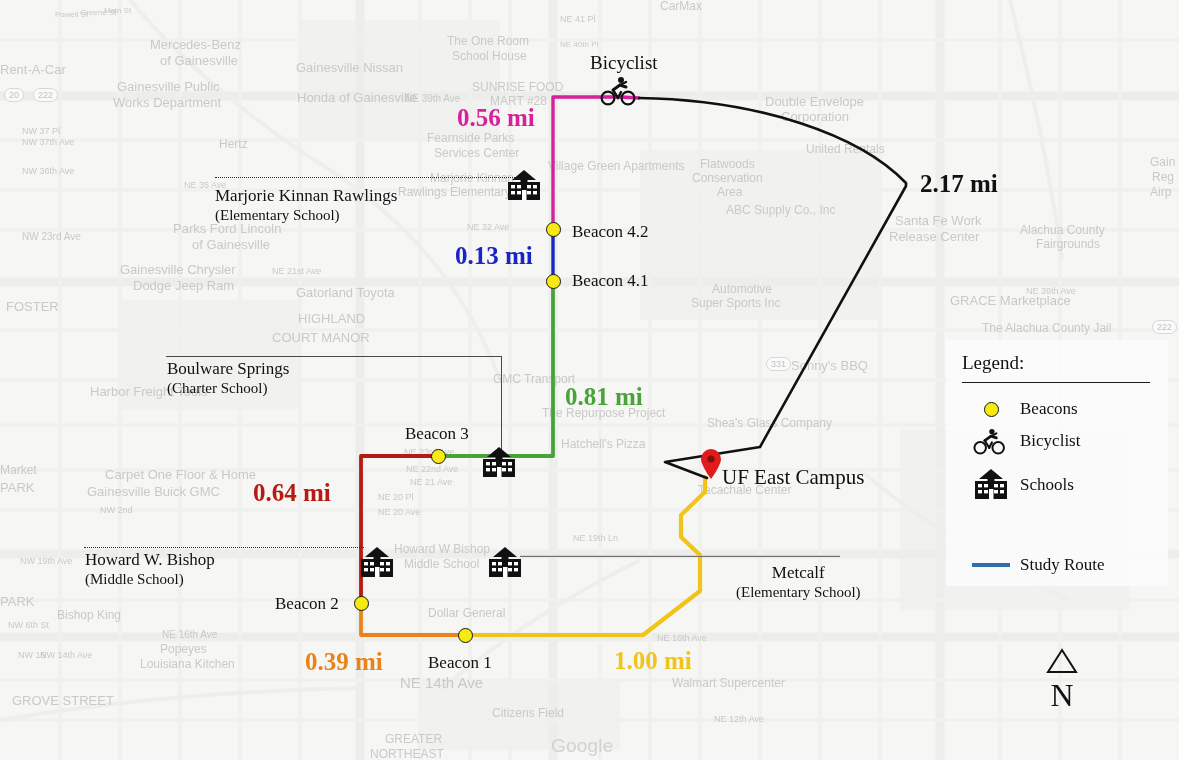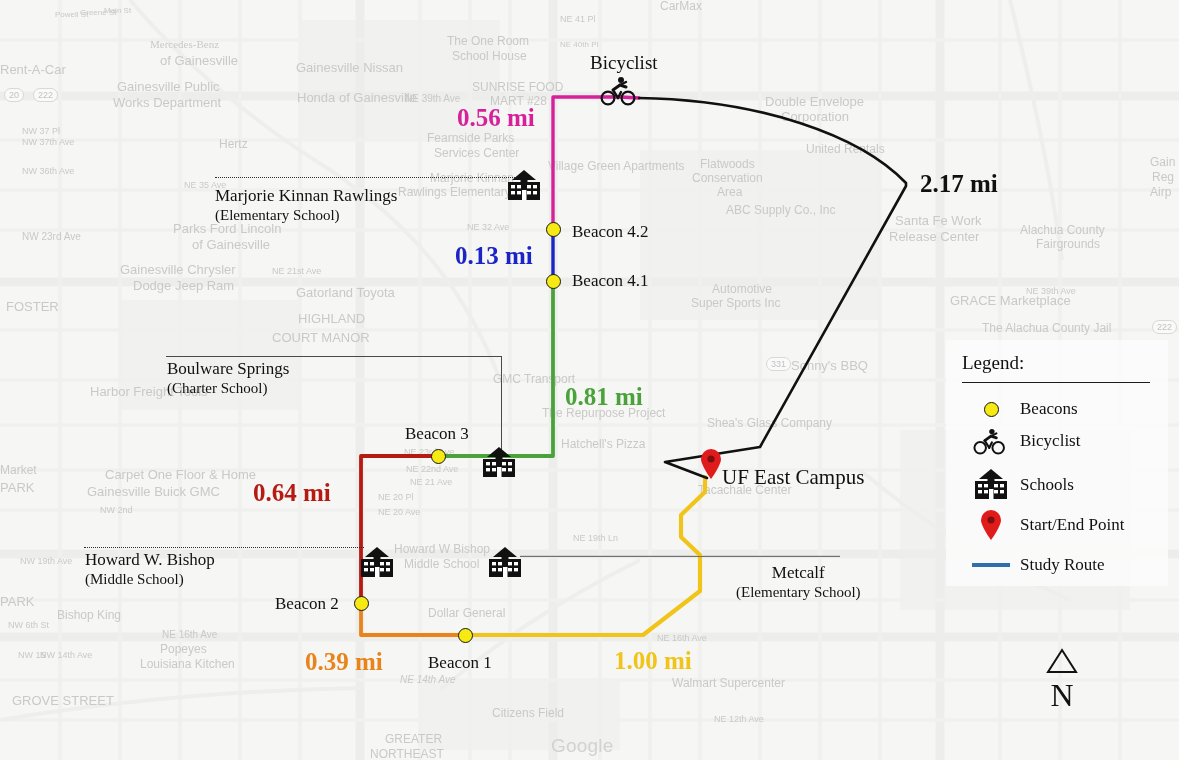--- a/index.html
+++ b/index.html
@@ -181,21 +181,21 @@
   </div>
 
   <div id="basemap-labels">
       <div class="bm-label" style="left: 660px; top: 0px; font-size: 12px;">CarMax</div>
       <div class="bm-label" style="left: 560px; top: 14px; font-size: 9px;">NE 41 Pl</div>
       <div class="bm-label" style="left: 55px; top: 10px; font-size: 8px;">Powell St</div>
       <div class="bm-label" style="left: 80px; top: 8px; font-size: 8px;">Greene St</div>
       <div class="bm-label" style="left: 104px; top: 6px; font-size: 8px;">Main St</div>
       <div class="bm-label" style="left: 405px; top: 93px; font-size: 10px;">NE 39th Ave</div>
       <div class="bm-label" style="left: 560px; top: 40px; font-size: 8px;">NE 40th Pl</div>
-      <div class="bm-label" style="left: 150px; top: 38px; font-size: 11px; font-family: Liberation Serif, serif;">Mercedes-Benz</div>
+      <div class="bm-label" style="left: 150px; top: 38px; font-size: 13px;">Mercedes-Benz</div>
       <div class="bm-label" style="left: 160px; top: 54px; font-size: 13px;">of Gainesville</div>
       <div class="bm-label" style="left: 0px; top: 63px; font-size: 13px;">Rent-A-Car</div>
       <div class="bm-label" style="left: 296px; top: 61px; font-size: 13px;">Gainesville Nissan</div>
       <div class="bm-label" style="left: 117px; top: 80px; font-size: 13px;">Gainesville Public</div>
       <div class="bm-label" style="left: 113px; top: 96px; font-size: 13px;">Works Department</div>
       <div class="bm-label" style="left: 297px; top: 91px; font-size: 13px;">Honda of Gainesville</div>
       <div class="bm-label" style="left: 447px; top: 35px; font-size: 12px;">The One Room</div>
       <div class="bm-label" style="left: 452px; top: 50px; font-size: 12px;">School House</div>
       <div class="bm-label" style="left: 472px; top: 81px; font-size: 12px;">SUNRISE FOOD</div>
       <div class="bm-label" style="left: 490px; top: 95px; font-size: 12px;">MART #28</div>
@@ -260,21 +260,21 @@
       <div class="bm-label" style="left: 0px; top: 595px; font-size: 13px;">PARK</div>
       <div class="bm-label" style="left: 57px; top: 609px; font-size: 12px;">Bishop King</div>
       <div class="bm-label" style="left: 428px; top: 607px; font-size: 12px;">Dollar General</div>
       <div class="bm-label" style="left: 162px; top: 629px; font-size: 10px;">NE 16th Ave</div>
       <div class="bm-label" style="left: 657px; top: 633px; font-size: 9px;">NE 16th Ave</div>
       <div class="bm-label" style="left: 8px; top: 620px; font-size: 9px;">NW 6th St</div>
       <div class="bm-label" style="left: 18px; top: 650px; font-size: 9px;">NW 15</div>
       <div class="bm-label" style="left: 40px; top: 650px; font-size: 9px;">NW 14th Ave</div>
       <div class="bm-label" style="left: 160px; top: 643px; font-size: 12px;">Popeyes</div>
       <div class="bm-label" style="left: 140px; top: 658px; font-size: 12px;">Louisiana Kitchen</div>
-      <div class="bm-label" style="left: 400px; top: 674px; font-size: 10px; font-style: italic;">NE 14th Ave</div>
+      <div class="bm-label" style="left: 400px; top: 674px; font-size: 15px;">NE 14th Ave</div>
       <div class="bm-label" style="left: 672px; top: 677px; font-size: 12px;">Walmart Supercenter</div>
       <div class="bm-label" style="left: 12px; top: 694px; font-size: 13px;">GROVE STREET</div>
       <div class="bm-label" style="left: 492px; top: 707px; font-size: 12px;">Citizens Field</div>
       <div class="bm-label" style="left: 714px; top: 714px; font-size: 9px;">NE 12th Ave</div>
       <div class="bm-label" style="left: 385px; top: 733px; font-size: 12px;">GREATER</div>
       <div class="bm-label" style="left: 370px; top: 748px; font-size: 12px;">NORTHEAST</div>
       <div class="bm-label" style="left: 1150px; top: 156px; font-size: 12px;">Gain</div>
       <div class="bm-label" style="left: 1152px; top: 171px; font-size: 12px;">Reg</div>
       <div class="bm-label" style="left: 1150px; top: 186px; font-size: 12px;">Airp</div>
     </div>
@@ -482,29 +482,20 @@
               <rect x="11" y="21" width="4" height="3.4"></rect>
             <rect x="21" y="21" width="4" height="3.4"></rect>
               <rect x="27" y="21" width="4" height="3.4"></rect>
           </g>
           <rect x="16" y="20" width="4.5" height="10" fill="#fff"></rect>
         </svg>
       </div>
       <div class="lg-txt">Schools</div>
     </div>
 
-    <div class="legend-row" style="top:168px;">
-      <div class="lg-ico">
-        <svg width="24" height="32" viewBox="0 0 24 32">
-          <path d="M12 31 C12 31 22 17.5 22 11 A10 10 0 1 0 2 11 C2 17.5 12 31 12 31 Z" fill="#e01b1b"></path>
-          <circle cx="12" cy="11" r="3.6" fill="#7d0f0f"></circle>
-        </svg>
-      </div>
-      <div class="lg-txt">Start/End Point</div>
-    </div>
 
     <div class="legend-row" style="top:208px;">
       <div class="lg-ico">
         <div id="legend-line" style="width:38px;height:4px;background:#2f6fab;"></div>
       </div>
       <div class="lg-txt">Study Route</div>
     </div>
   </div>
 
   <div id="north">

